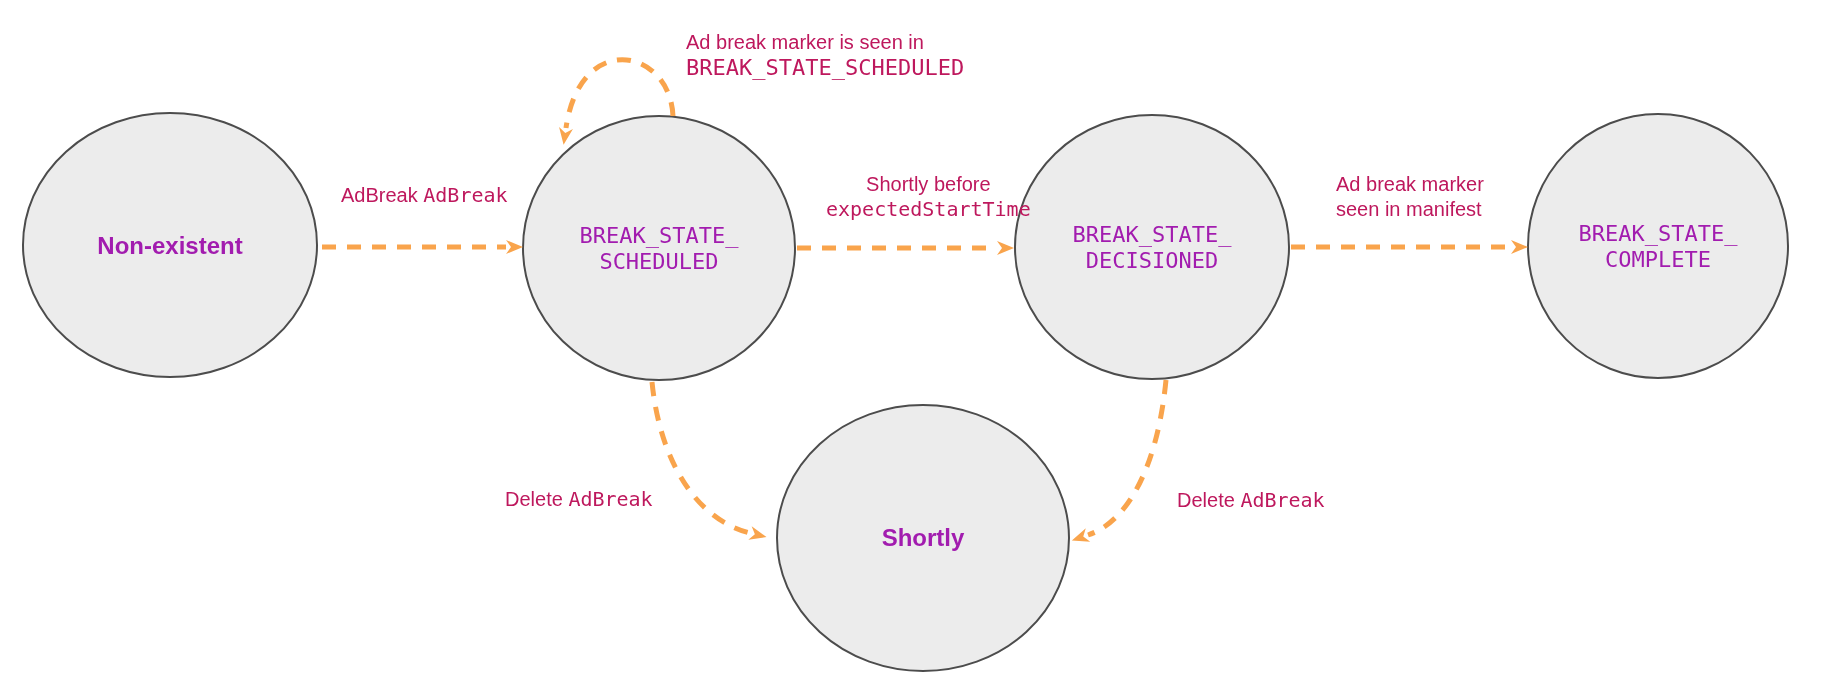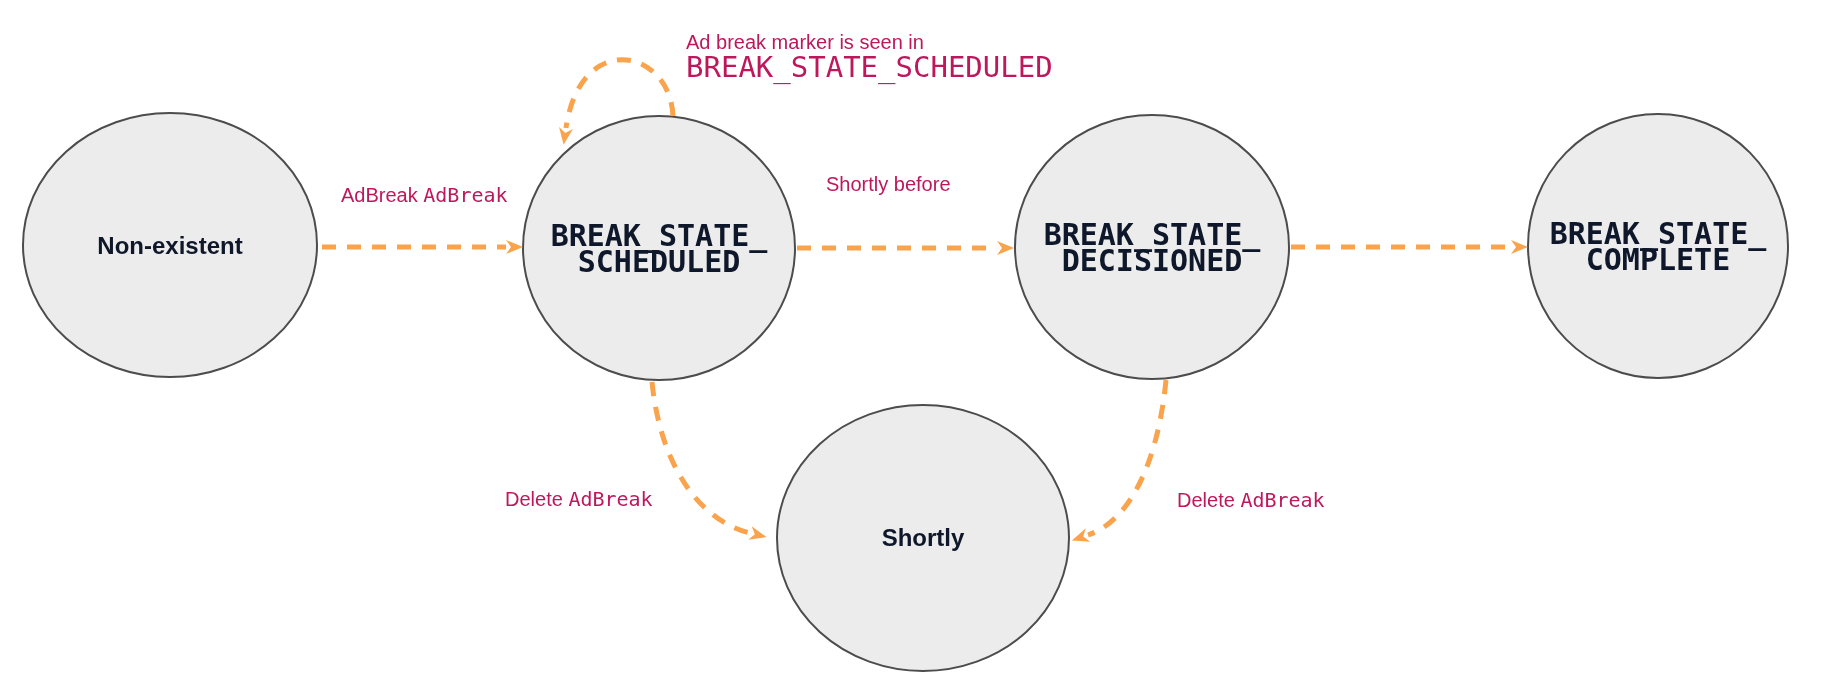--- a/index.html
+++ b/index.html
@@ -9,42 +9,42 @@
     background:#ffffff;
     font-family:"Liberation Sans",sans-serif;
     overflow:hidden;
   }
   .stage svg{position:absolute;left:0;top:0;}
   .node-label{
     position:absolute;
     transform:translate(-50%,-50%);
     text-align:center;
     white-space:pre-line;
-    color:#0f172a;
+    color:#a21caf;
   }
   .state-code{
     font-family:"DejaVu Sans Mono",monospace;
-    font-weight:bold;
-    font-size:30px;
+    font-weight:normal;
+    font-size:22px;
     line-height:26px;
   }
   .state-name{
     font-family:"Liberation Sans",sans-serif;
     font-weight:bold;
     font-size:24px;
   }
   .edge-label{
     position:absolute;
     color:#be185d;
     font-size:20px;
     line-height:25px;
     white-space:nowrap;
   }
   .mono{font-family:"DejaVu Sans Mono",monospace;}
-  .mono-big{font-family:"DejaVu Sans Mono",monospace;font-size:29px;}
+  .mono-big{font-family:"DejaVu Sans Mono",monospace;font-size:22px;}
   .arrow-path{
     fill:none;
     stroke:#F9A44C;
     stroke-width:5;
     stroke-dasharray:14 11;
     stroke-linecap:butt;
   }
   .state-ellipse{
     fill:#ECECEC;
     stroke:#4C4C4C;
@@ -94,22 +94,27 @@
     <span>AdBreak </span><span class="mono">AdBreak</span>
   </div>
 
   <div class="edge-label" style="left:686px;top:30px;">
     <div>Ad break marker is seen in</div>
     <div class="mono-big">BREAK_STATE_SCHEDULED</div>
   </div>
 
   <div class="edge-label" style="left:826px;top:172px;text-align:center;">
     <div>Shortly before</div>
+    <div class="mono">expectedStartTime</div>
   </div>
 
+  <div class="edge-label" style="left:1336px;top:172px;">
+    <div>Ad break marker</div>
+    <div>seen in manifest</div>
+  </div>
 
   <div class="edge-label" style="left:505px;top:487px;">
     <span>Delete </span><span class="mono">AdBreak</span>
   </div>
 
   <div class="edge-label" style="left:1177px;top:488px;">
     <span>Delete </span><span class="mono">AdBreak</span>
   </div>
 
 </div>

